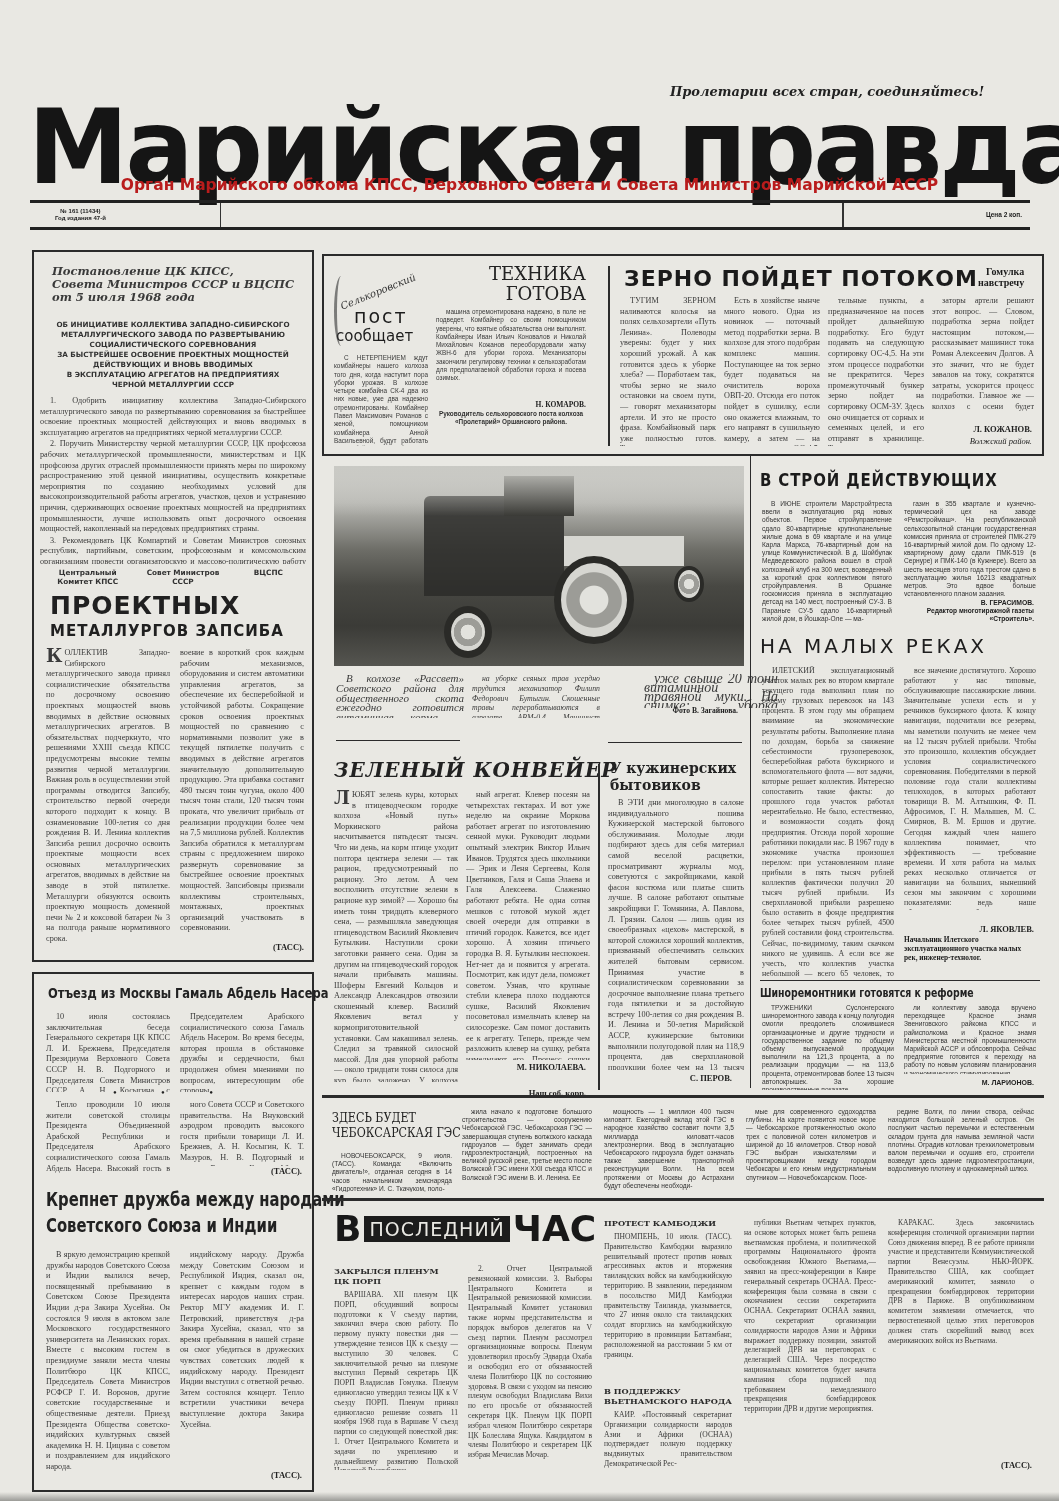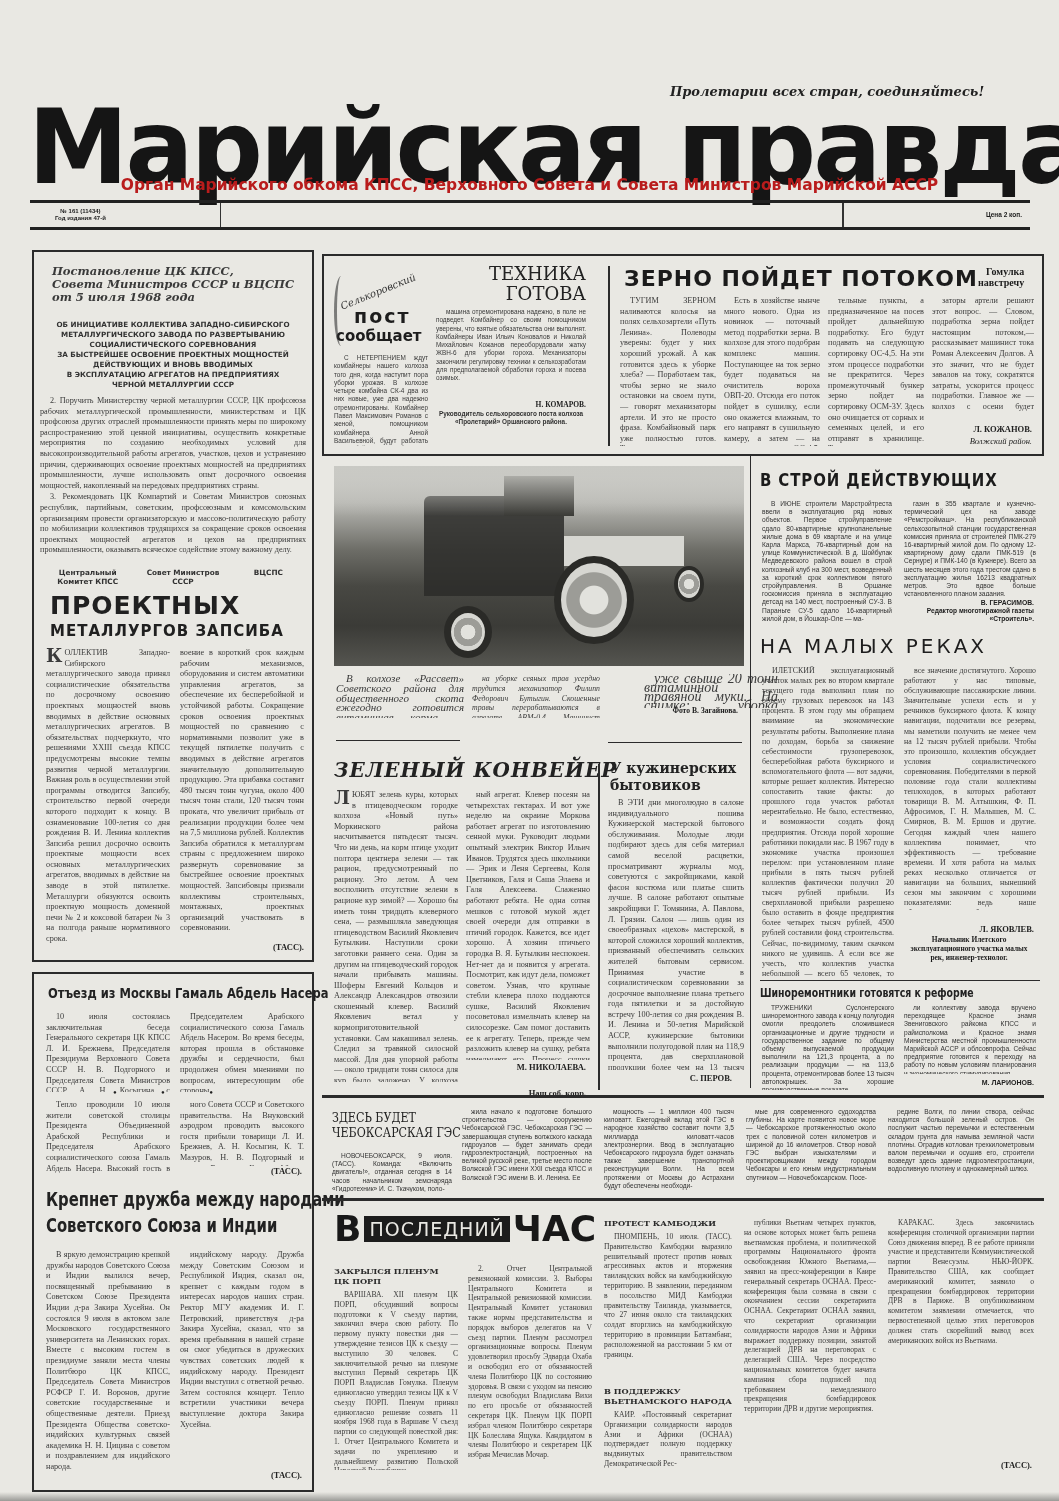--- a/index.html
+++ b/index.html
@@ -36,21 +36,21 @@
   .dropcap { float: left; font-family: "DejaVu Serif", serif; font-weight: bold; font-size: 18px; line-height: 16px; margin-right: 2px; }
 
   .h-cond { font-family: "DejaVu Sans", sans-serif; font-weight: bold; color: #222; transform-origin: left top; white-space: nowrap; }
 
   
   .photo { background: linear-gradient(180deg, #cfcfcb 0%, #b9b9b4 18%, #6d6d67 42%, #484843 60%, #3b3b37 80%, #555550 100%); overflow: hidden; }
   .tractor-body { position: absolute; background: #2c2c29; }
   .wheel { position: absolute; border-radius: 50%; border: 7px solid #2a2a27; background: radial-gradient(circle, #e2e2dd 0 28%, #9c9c97 30% 55%, #d6d6d1 57%); }
 
   .selkor { font-family: "DejaVu Serif", serif; font-style: italic; font-size: 10px; color: #333; transform: rotate(-22deg); }
-  .post { font-family: "DejaVu Sans", sans-serif; font-weight: bold; font-size: 19px; line-height: 20px; color: #1d1d1d; letter-spacing: 2px; }
+  .post { font-family: "DejaVu Sans", sans-serif; font-weight: normal; font-size: 19px; line-height: 20px; color: #1d1d1d; letter-spacing: 2px; }
 
   .last-hour-b { font-family: "DejaVu Sans", sans-serif; font-weight: bold; font-size: 36px; line-height: 34px; color: #181818; }
   .last-hour-mid { background: #1c1c1c; color: #e9e8e3; font-family: "DejaVu Sans", sans-serif; font-size: 19px; line-height: 26px; padding: 0 5px; letter-spacing: 1px; }
   .small-head { font-family: "DejaVu Serif", serif; font-weight: bold; font-size: 8.2px; line-height: 10px; color: #2a2a2a; }
   .dotted { font-size: 9px; letter-spacing: 20px; text-align: center; color: #222; }
 </style>
 </head>
 <body>
 
 <div class="abs slogan">Пролетарии всех стран, соединяйтесь!</div>
@@ -75,20 +75,21 @@
 <div class="abs" style="left:40px; top:320px; width:266px;">
   <div class="decree-head">ОБ ИНИЦИАТИВЕ КОЛЛЕКТИВА ЗАПАДНО-СИБИРСКОГО</div>
   <div class="decree-head">МЕТАЛЛУРГИЧЕСКОГО ЗАВОДА ПО РАЗВЕРТЫВАНИЮ</div>
   <div class="decree-head">СОЦИАЛИСТИЧЕСКОГО СОРЕВНОВАНИЯ</div>
   <div class="decree-head">ЗА БЫСТРЕЙШЕЕ ОСВОЕНИЕ ПРОЕКТНЫХ МОЩНОСТЕЙ</div>
   <div class="decree-head">ДЕЙСТВУЮЩИХ И ВНОВЬ ВВОДИМЫХ</div>
   <div class="decree-head">В ЭКСПЛУАТАЦИЮ АГРЕГАТОВ НА ПРЕДПРИЯТИЯХ</div>
   <div class="decree-head">ЧЕРНОЙ МЕТАЛЛУРГИИ СССР</div>
 </div>
 <div class="abs txt" style="left:40px; top:396px; width:266px; height:168px;">
+  <p>1. Одобрить инициативу коллектива Западно-Сибирского металлургического завода по развертыванию соревнования за быстрейшее освоение проектных мощностей действующих и вновь вводимых в эксплуатацию агрегатов на предприятиях черной металлургии СССР.</p>
   <p>2. Поручить Министерству черной металлургии СССР, ЦК профсоюза рабочих металлургической промышленности, министерствам и ЦК профсоюза других отраслей промышленности принять меры по широкому распространению этой ценной инициативы, осуществить конкретные мероприятия по созданию необходимых условий для высокопроизводительной работы агрегатов, участков, цехов и устранению причин, сдерживающих освоение проектных мощностей на предприятиях промышленности, лучше использовать опыт досрочного освоения мощностей, накопленный на передовых предприятиях страны.</p>
   <p>3. Рекомендовать ЦК Компартий и Советам Министров союзных республик, партийным, советским, профсоюзным и комсомольским организациям провести организаторскую и массово-политическую работу по мобилизации коллективов трудящихся за сокращение сроков освоения проектных мощностей агрегатов и цехов на предприятиях промышленности, оказывать всяческое содействие этому важному делу.</p>
 </div>
 <div class="abs" style="left:40px; top:568px; width:266px; display:flex; justify-content:space-around;">
   <div class="signers" style="width:80px;">Центральный Комитет КПСС</div>
   <div class="signers" style="width:80px;">Совет Министров СССР</div>
   <div class="signers" style="width:60px;">ВЦСПС</div>
 </div>
 <div class="abs h-init" style="left:50px; top:592px;">ПРОЕКТНЫХ</div>
 <div class="abs h-init2" style="left:50px; top:622px;">МЕТАЛЛУРГОВ ЗАПСИБА</div>
@@ -228,21 +229,21 @@
 <div class="abs" style="left:904px; top:607px; width:130px; text-align:right; font-family:'Liberation Sans',sans-serif; font-weight:bold; font-size:6.6px; line-height:8.2px;">Редактор многотиражной газеты «Строитель».</div>
 
 <div class="abs" style="left:760px; top:634px; font-family:'DejaVu Sans',sans-serif; font-size:20px; letter-spacing:3px; color:#1e1e1e;">НА МАЛЫХ РЕКАХ</div>
 <div class="abs txt" style="left:762px; top:666px; width:132px; height:312px; font-size:7.9px; line-height:10.1px;">
     <p>ИЛЕТСКИЙ эксплуатационный участок малых рек во втором квартале текущего года выполнил план по объему грузовых перевозок на 143 процента. В этом году мы обращаем внимание на экономические результаты работы. Выполнение плана по доходам, борьба за снижение себестоимости грузоперевозок, бесперебойная работа буксирного и вспомогательного флота — вот задачи, которые решает коллектив. Интересно сопоставить такие факты: до прошлого года участок работал нерентабельно. Не было, естественно, и возможности создать фонд предприятия. Отсюда порой хорошие работники покидали нас. В 1967 году в экономике участка произошел перелом: при установленном плане прибыли в пять тысяч рублей коллектив фактически получил 20 тысяч рублей прибыли. Из сверхплановой прибыли разрешено было оставить в фонде предприятия более четырех тысяч рублей, 4500 рублей составили фонд строительства. Сейчас, по-видимому, таким скачком никого не удивишь. А если все же учесть, что коллектив участка небольшой — всего 65 человек, то станет понятно</p>
   </div>
 <div class="abs txt" style="left:904px; top:666px; width:132px; height:244px; font-size:7.9px; line-height:10.1px;">
     <p>все значение достигнутого. Хорошо работают у нас типовые, обслуживающие пассажирские линии. Значительные успехи есть и у речников буксирного флота. К концу навигации, подсчитали все резервы, мы наметили получить не менее чем на 12 тысяч рублей прибыли. Чтобы это произошло, коллектив обсуждает условия социалистического соревнования. Победителями в первой половине года стали коллективы теплоходов, в которых работают товарищи В. М. Алтышкин, Ф. П. Афросимов, Г. Н. Малышев, М. С. Смирнов, В. М. Ершов и другие. Сегодня каждый член нашего коллектива понимает, что эффективность — требование времени. И хотя работа на малых реках несколько отличается от навигации на больших, нынешний сезон мы закончим с хорошими показателями: ведь наше обязательство — работать не только экономически выгодно, но и безаварийно.</p>
   </div>
 <div class="abs sig" style="left:904px; top:924px; width:130px;">Л. ЯКОВЛЕВ.</div>
-<div class="abs" style="left:904px; top:935px; width:130px; text-align:center; font-family:'Liberation Serif',serif; font-weight:bold; font-size:7.4px; line-height:9px;">Начальник Илетского эксплуатационного участка малых рек, инженер-технолог.</div>
+<div class="abs" style="left:904px; top:935px; width:130px; text-align:left; font-family:'Liberation Serif',serif; font-weight:bold; font-size:7.4px; line-height:9px;">Начальник Илетского эксплуатационного участка малых рек, инженер-технолог.</div>
 
 <div class="abs hr" style="left:760px; top:980px; width:280px; height:1px;"></div>
 
 <div class="abs h-cond" style="left:760px; top:986px; font-size:12px; transform:scaleX(0.78);">Шиноремонтники готовятся к реформе</div>
 <div class="abs sans-txt" style="left:762px; top:1004px; width:132px; height:86px; font-size:6.6px; line-height:8.2px;">
     <p>ТРУЖЕНИКИ Суслонгерского шиноремонтного завода к концу полугодия смогли преодолеть сложившиеся организационные и другие трудности и государственное задание по общему объему выпускаемой продукции выполнили на 121,3 процента, а по реализации продукции — на 113,6 процента, отремонтировав более 13 тысяч автопокрышек. За хорошие производственные показате-</p>
   </div>
 <div class="abs sans-txt" style="left:904px; top:1004px; width:132px; height:70px; font-size:6.6px; line-height:8.2px;">
     <p>ли коллективу завода вручено переходящее Красное знамя Звениговского райкома КПСС и райисполкома и Красное знамя Министерства местной промышленности Марийской АССР и облсовпрофа. Сейчас предприятие готовится к переходу на работу по новым условиям планирования и экономического стимулирования.</p>
   </div>

